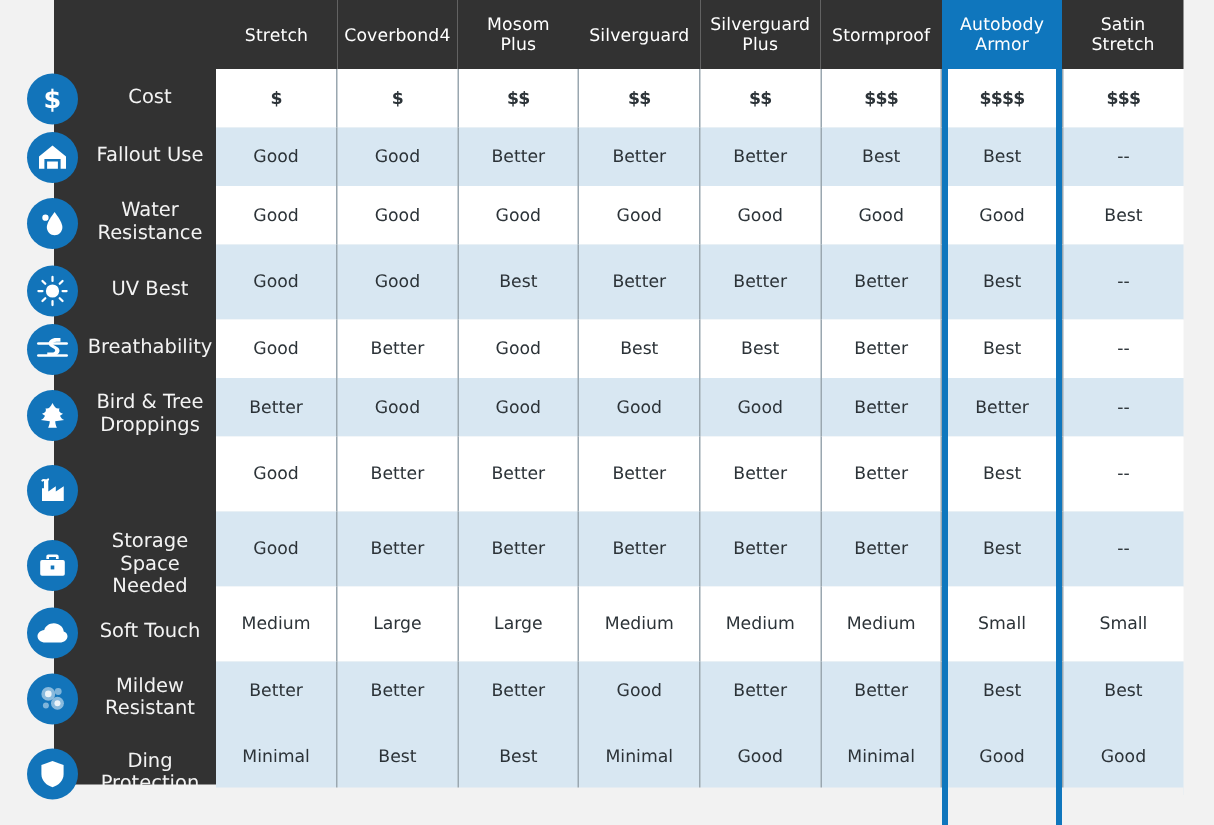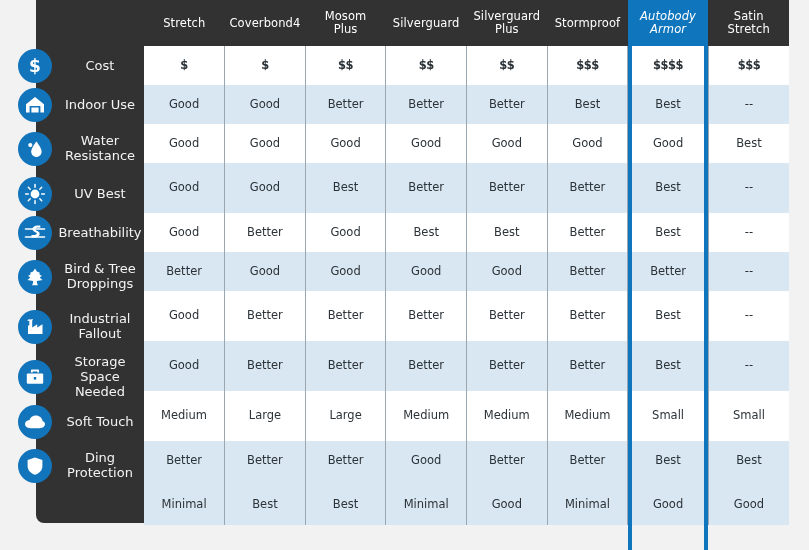--- a/index.html
+++ b/index.html
@@ -59,21 +59,20 @@
     font-weight: normal;
     line-height: 1.12;
     text-align: center;
     vertical-align: middle;
     padding: 0 2px;
     letter-spacing: .1px;
     border: none;
   }
   thead th.hl {
     background: #0f76bd;
-    font-style: italic;
   }
 
   
   tbody td {
     height: 39px;
     background: #ffffff;
     color: #2c3338;
     font-size: 11.5px;
     text-align: center;
     vertical-align: middle;
@@ -320,21 +319,21 @@
           </svg>
         </span>
         <span class="side-label">Cost</span>
       </div>
       <div class="side-row">
         <span class="icon-badge">
           <svg width="20" height="20" viewBox="0 0 20 20">
             <path fill="white" d="M10 2 L19 9.3 V17.5 H15.4 V11 H4.6 V17.5 H1 V9.3 Z M6.4 12.6 H13.6 V17.5 H6.4 Z"></path>
           </svg>
         </span>
-        <span class="side-label">Indoor Use</span>
+        <span class="side-label">Fallout Use</span>
       </div>
       <div class="side-row tall">
         <span class="icon-badge">
           <svg width="20" height="20" viewBox="0 0 20 20">
             <g fill="white">
               <path d="M11.4 2.4 C11.4 2.4 16.6 9 16.6 12.4 C16.6 15.6 14.2 17.9 11.4 17.9 C8.6 17.9 6.2 15.6 6.2 12.4 C6.2 9 11.4 2.4 11.4 2.4 Z"></path>
               <circle cx="5.3" cy="6.1" r="2.1"></circle>
             </g>
           </svg>
         </span>
@@ -382,21 +381,20 @@
       </div>
       <div class="side-row tall">
         <span class="icon-badge">
           <svg width="20" height="20" viewBox="0 0 20 20">
             <g fill="white">
               <path d="M3 8.5 L3 17 L17.5 17 L17.5 7.2 L12.2 10.6 L12.2 7.2 L7.2 10.6 L7.2 3 L4.3 3 L4.3 8.5 Z"></path>
             </g>
             <path fill="none" stroke="white" stroke-width="1.3" stroke-linecap="round" d="M3.2 3.4 C4.4 1.9 5.8 4.4 7.1 2.6"></path>
           </svg>
         </span>
-        <span class="side-label">Industrial Fallout</span>
       </div>
       <div class="side-row tall">
         <span class="icon-badge">
           <svg width="20" height="18" viewBox="0 0 20 18">
             <g fill="white">
               <path d="M7.2 1.6 L12.8 1.6 C13.6 1.6 14.1 2.1 14.1 2.9 L14.1 4.6 L12.3 4.6 L12.3 3.4 L7.7 3.4 L7.7 4.6 L5.9 4.6 L5.9 2.9 C5.9 2.1 6.4 1.6 7.2 1.6 Z"></path>
               <rect x="1.8" y="5.4" width="16.4" height="10.4" rx="1.2"></rect>
             </g>
             <rect x="8.8" y="9" width="2.4" height="2.6" fill="#1274ba"></rect>
           </svg>
@@ -406,20 +404,35 @@
       <div class="side-row">
         <span class="icon-badge">
           <svg width="22" height="16" viewBox="0 0 22 16">
             <path fill="white" d="M6.2 14.3 C3.3 14.3 1 12.4 1 10.1 C1 8 3 6.2 5.5 6 C6.2 3.4 8.8 1.5 11.9 1.5 C15.4 1.5 18.2 3.9 18.5 7 C20 7.5 21 8.7 21 10.1 C21 12.4 18.7 14.3 15.8 14.3 Z"></path>
           </svg>
         </span>
         <span class="side-label">Soft Touch</span>
       </div>
       <div class="side-row tall">
         <span class="icon-badge">
+          <svg width="22" height="22" viewBox="0 0 22 22">
+            <g fill="white" opacity="0.92">
+              <circle cx="8.2" cy="7.6" r="4.6" opacity="0.55"></circle>
+              <circle cx="8.2" cy="7.6" r="2.2"></circle>
+              <circle cx="14.3" cy="13.8" r="4.3" opacity="0.55"></circle>
+              <circle cx="14.3" cy="13.8" r="2"></circle>
+              <circle cx="14.8" cy="6" r="2.3" opacity="0.5"></circle>
+              <circle cx="6.6" cy="15.4" r="2" opacity="0.5"></circle>
+            </g>
+          </svg>
+        </span>
+        <span class="side-label">Mildew Resistant</span>
+      </div>
+      <div class="side-row tall">
+        <span class="icon-badge">
           <svg width="18" height="20" viewBox="0 0 18 20">
             <path fill="white" d="M9 1.4 L16.4 4 L16.4 10 C16.4 14.5 13.2 17.4 9 18.8 C4.8 17.4 1.6 14.5 1.6 10 L1.6 4 Z"></path>
           </svg>
         </span>
         <span class="side-label">Ding Protection</span>
       </div>
     </div>
 
 </div>
 

